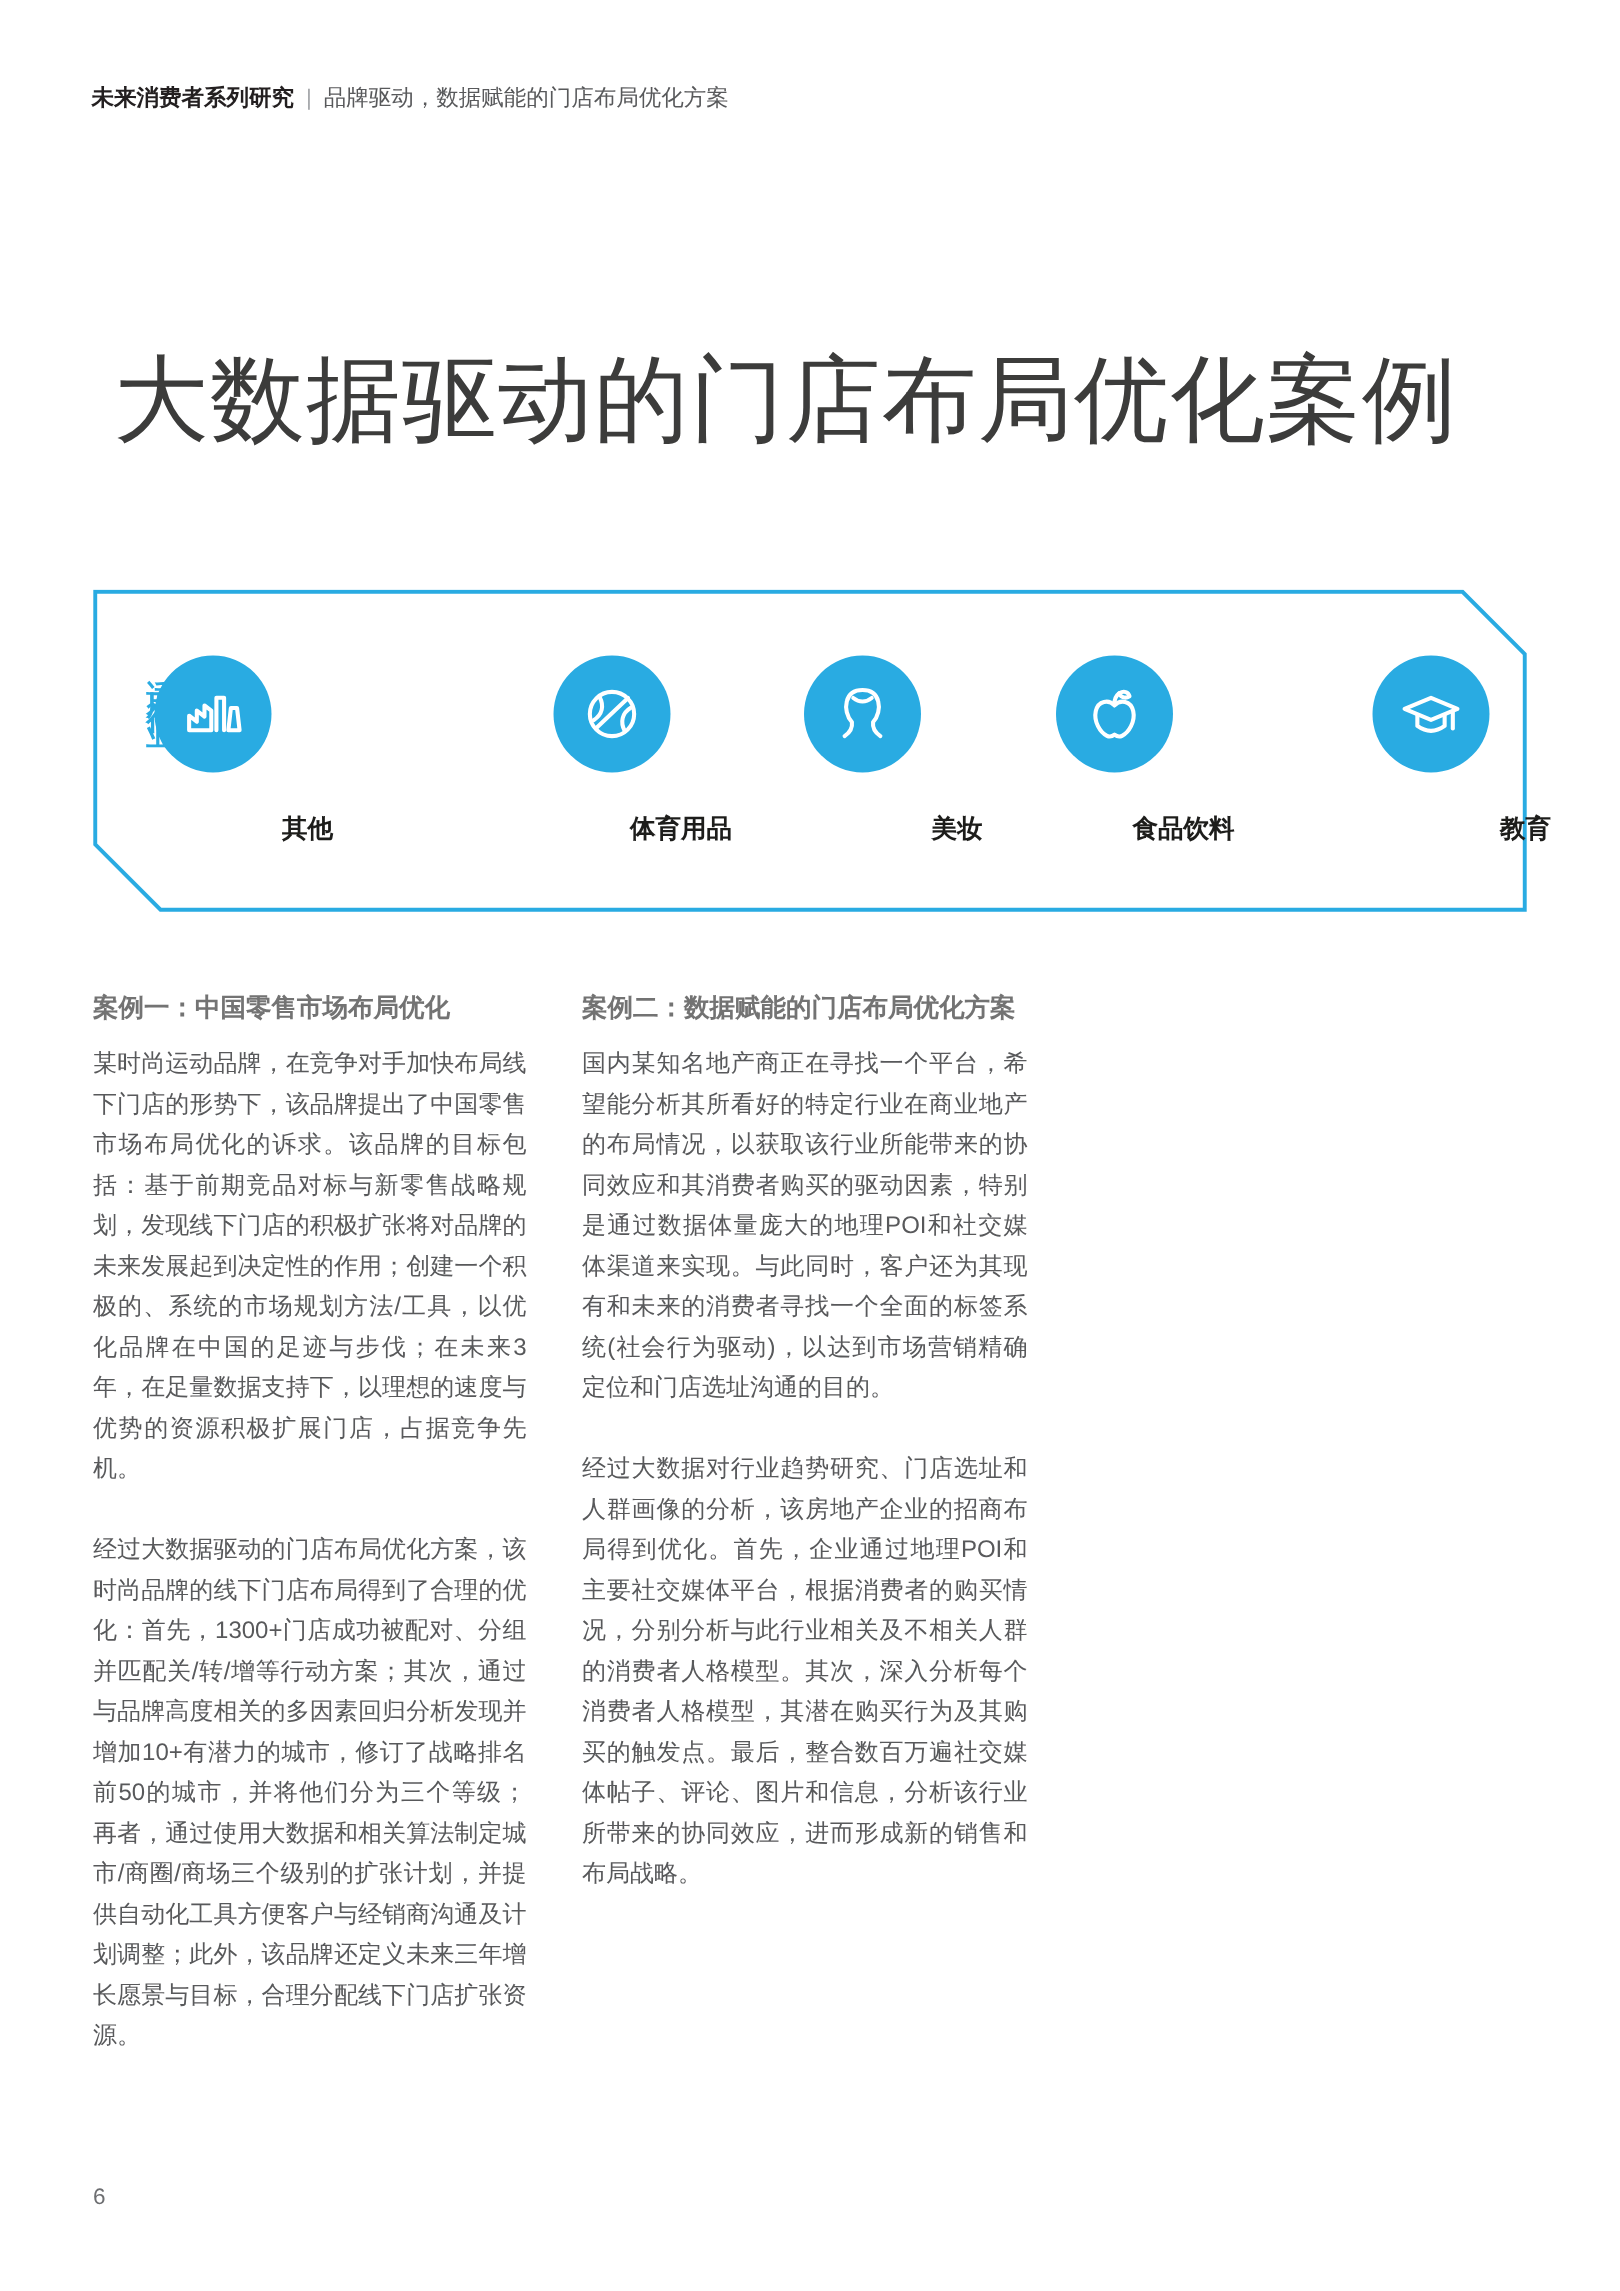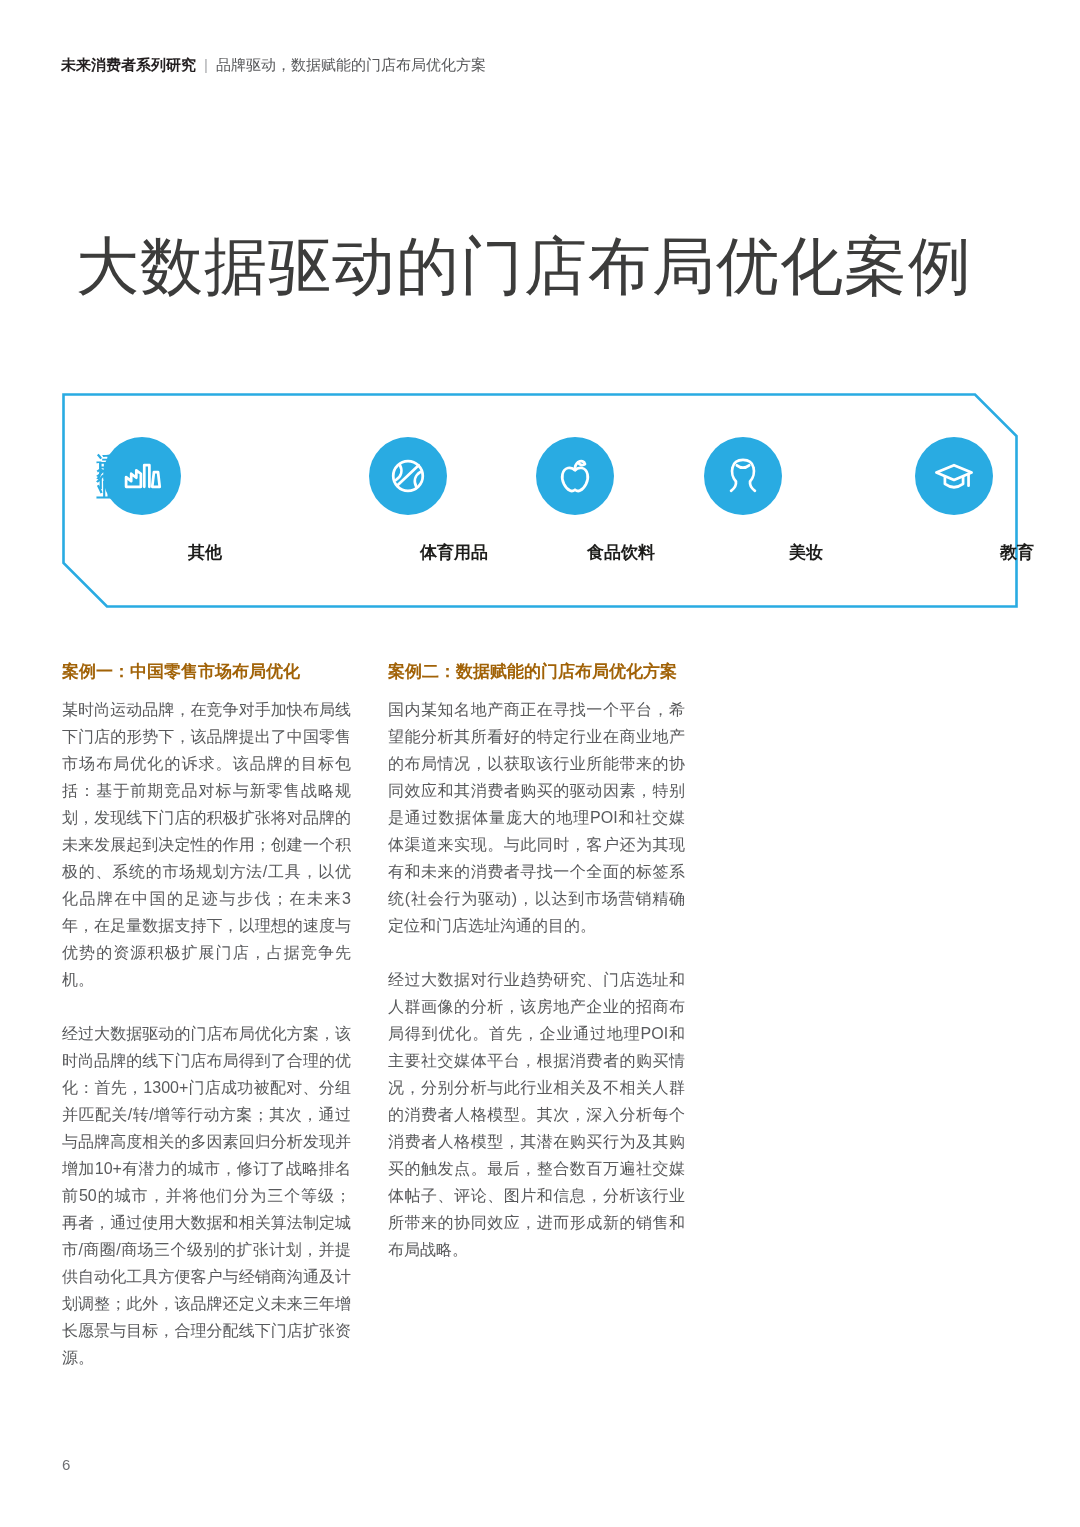--- a/index.html
+++ b/index.html
@@ -95,21 +95,21 @@
     position: absolute;
     left: 62px; top: 660px;
     width: 624px;
   }
   .case { position: absolute; top: 0; }
   .case-1 { left: 0;  width: 289px; }
   .case-2 { left: 326px; width: 297px; }
   .case h2 {
     font-size: 17px;
     font-weight: bold;
-    color: #a16207;
+    color: #737373;
     margin: 0 0 7px 0;
     line-height: 24px;
     white-space: nowrap;
   }
   .case p {
     font-size: 16px;
     line-height: 27px;
     color: #58595b;
     text-align: justify;
     margin: 12px 0 27px 0;
@@ -154,39 +154,39 @@
           </g>
         </svg>
       </div>
       <div class="industry-label">体育用品</div>
     </div>
 
     <div class="industry">
       <div class="circle">
         <svg viewBox="0 0 44 44" aria-hidden="true">
           <g class="icon-stroke">
+            <path d="M11.5 35 c3.6-2.6 4.7-5.2 4.3-8.2 c-2.9-3.1-4.1-8.2-3-12.3 c1.1-4.5 4.7-6.6 9.2-6.6 c4.5 0 8.1 2.1 9.2 6.6 c1.1 4.1-0.1 9.2-3 12.3 c-0.4 3 0.7 5.6 4.3 8.2"></path>
+            <path d="M16.6 12.6 q2.6 2.1 5.4 2.1 q2.8 0 5.4-2.1"></path>
+          </g>
+        </svg>
+      </div>
+      <div class="industry-label">美妆</div>
+    </div>
+
+    <div class="industry">
+      <div class="circle">
+        <svg viewBox="0 0 44 44" aria-hidden="true">
+          <g class="icon-stroke">
             <path d="M22 17 c-3.2-3.6-9.6-3-11 3.4 c-1.3 6 2.6 12.4 6.6 14.4 c1.8 0.9 3.1 0.3 4.4-0.7 c1.3 1 2.6 1.6 4.4 0.7 c4-2 7.9-8.4 6.6-14.4 c-1.4-6.4-7.8-7-11-3.4 z"></path>
             <path d="M22 16.4 c-0.2-3 0.8-5 2.8-6.6"></path>
             <path d="M24.8 9.8 c2.8-1.6 5.4-0.7 6 1.8 c-2.4 1.6-5 0.7-6-1.8 z"></path>
           </g>
         </svg>
       </div>
       <div class="industry-label">食品饮料</div>
-    </div>
-
-    <div class="industry">
-      <div class="circle">
-        <svg viewBox="0 0 44 44" aria-hidden="true">
-          <g class="icon-stroke">
-            <path d="M11.5 35 c3.6-2.6 4.7-5.2 4.3-8.2 c-2.9-3.1-4.1-8.2-3-12.3 c1.1-4.5 4.7-6.6 9.2-6.6 c4.5 0 8.1 2.1 9.2 6.6 c1.1 4.1-0.1 9.2-3 12.3 c-0.4 3 0.7 5.6 4.3 8.2"></path>
-            <path d="M16.6 12.6 q2.6 2.1 5.4 2.1 q2.8 0 5.4-2.1"></path>
-          </g>
-        </svg>
-      </div>
-      <div class="industry-label">美妆</div>
     </div>
 
     <div class="industry">
       <div class="circle">
         <svg viewBox="0 0 44 44" aria-hidden="true">
           <g class="icon-stroke">
             <path d="M6.5 19 L22 12.5 L37.5 19 L22 25.5 Z"></path>
             <path d="M14 22.7 v6.3 c5.4 3.9 10.6 3.9 16 0 v-6.3"></path>
             <line x1="34.8" y1="20.4" x2="34.8" y2="30.5"></line>
           </g>

